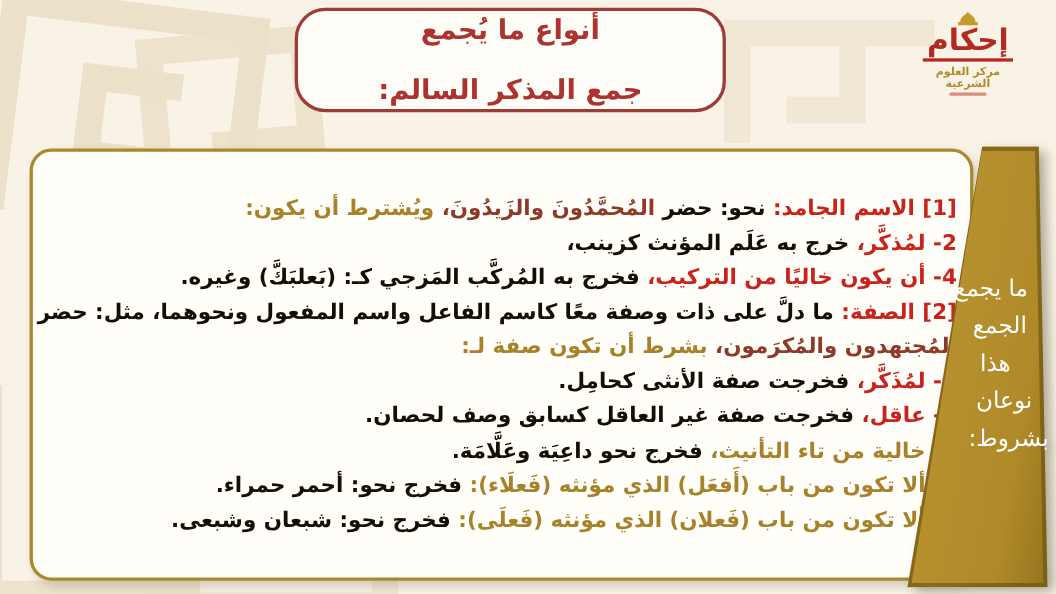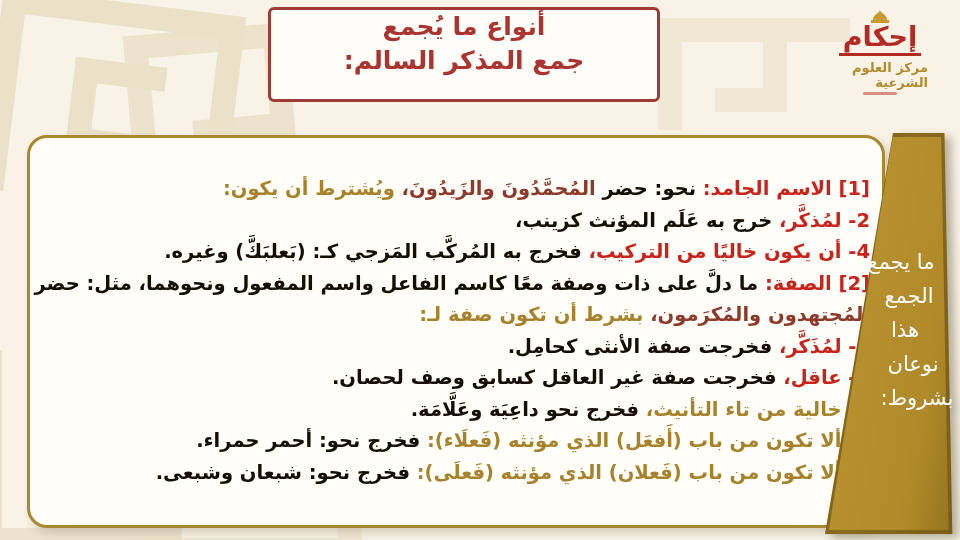--- a/index.html
+++ b/index.html
@@ -9,40 +9,40 @@
     background:#f8f3e6;
     font-family:"DejaVu Sans", sans-serif;
   }
   
   .bg-motif { position:absolute; pointer-events:none; }
   .bg-motif path { fill:none; stroke:#ebe0c8; stroke-width:24; }
 
   
   .title-box {
     position:absolute; left:268px; top:7px; width:392px; height:95px;
-    background:#fffdf7; border:3px solid #9f3b37; border-radius:6px;
-    display:flex; flex-direction:column; align-items:center; justify-content:flex-start;
+    background:#fffdf7; border:3px solid #9f3b37; border-radius:28px;
+    display:flex; flex-direction:column; align-items:center; justify-content:space-between;
     z-index:3;
   }
   .title-box .t-line {
     color:#ac3430; font-weight:bold; font-size:25px; line-height:34px;
   }
 
   
   .logo {
     position:absolute; right:32px; top:10px; width:96px; height:92px;
     display:flex; flex-direction:column; align-items:center; z-index:3;
   }
   .logo .dome { width:22px; height:14px; margin-bottom:-2px; }
   .logo .logo-name {
     color:#b32a22; font-weight:bold; font-size:27px; line-height:30px;
     border-bottom:3px solid #b32a22; padding:0 4px 1px 4px;
   }
   .logo .logo-sub {
-    color:#b18c2c; font-weight:bold; font-size:13px; margin-top:4px;
+    color:#b18c2c; font-weight:bold; font-size:10px; margin-top:4px;text-align:center;
   }
   .logo .logo-fine {
     margin-top:2px; width:34px; height:3px;
     background:#c0392b; opacity:.55; border-radius:2px;
   }
 
   
   .content-box {
     position:absolute; left:27px; top:135px; width:858px; height:393px;
     background:#fffef9; border:3px solid #a8892f; border-radius:20px;

